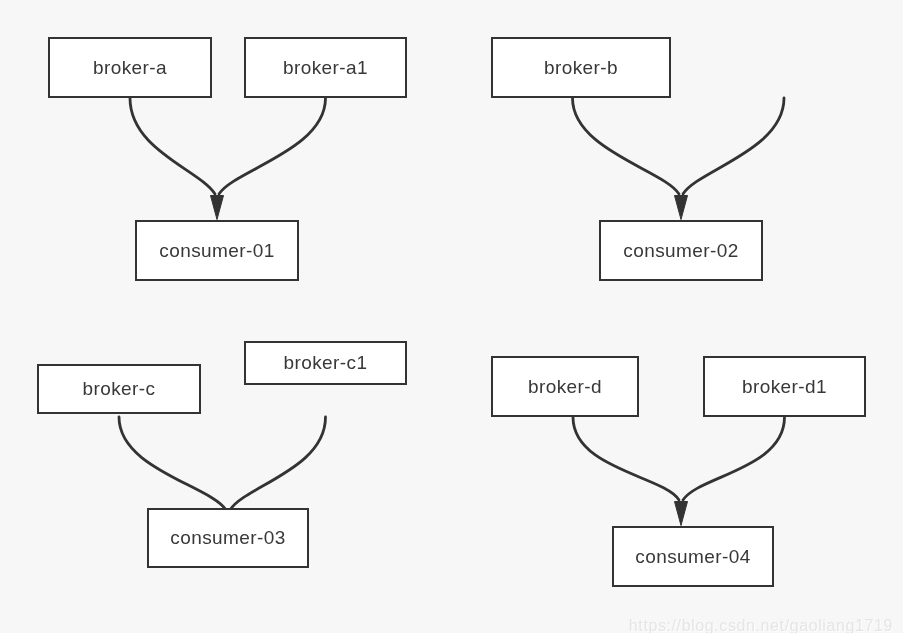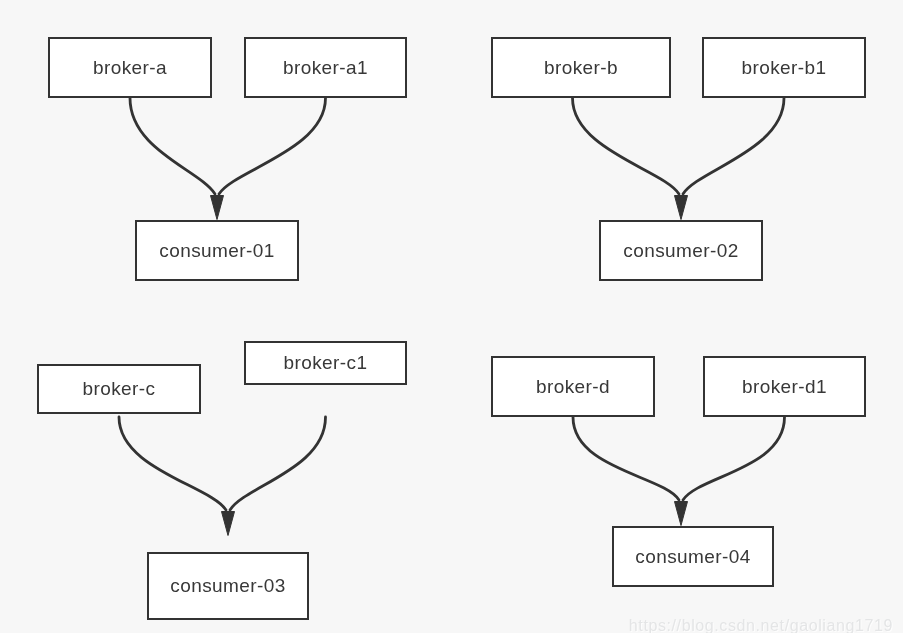--- a/index.html
+++ b/index.html
@@ -78,38 +78,35 @@
   <div class="node" style="left:244px; top:37px;  width:163px; height:61px">
     <span>broker-a1</span>
   </div>
   <div class="node" style="left:135px; top:220px; width:164px; height:61px">
     <span>consumer-01</span>
   </div>
 
   <div class="node" style="left:491px; top:37px;  width:180px; height:61px">
     <span>broker-b</span>
   </div>
-  <div class="node" style="left:702px; top:37px;  width:164px; height:61px">
-    <span>broker-b1</span>
-  </div>
   <div class="node" style="left:599px; top:220px; width:164px; height:61px">
     <span>consumer-02</span>
   </div>
 
   <div class="node" style="left:37px;  top:364px; width:164px; height:50px">
     <span>broker-c</span>
   </div>
   <div class="node" style="left:244px; top:341px; width:163px; height:44px">
     <span>broker-c1</span>
   </div>
-  <div class="node" style="left:147px; top:552px; width:162px; height:68px">
+  <div class="node" style="left:147px; top:508px; width:162px; height:60px">
     <span>consumer-03</span>
   </div>
 
-  <div class="node" style="left:491px; top:356px; width:164px; height:61px">
+  <div class="node" style="left:491px; top:356px; width:148px; height:61px">
     <span>broker-d</span>
   </div>
   <div class="node" style="left:703px; top:356px; width:163px; height:61px">
     <span>broker-d1</span>
   </div>
   <div class="node" style="left:612px; top:526px; width:162px; height:61px">
     <span>consumer-04</span>
   </div>
 
   <div class="watermark">https://blog.csdn.net/gaoliang1719</div>

